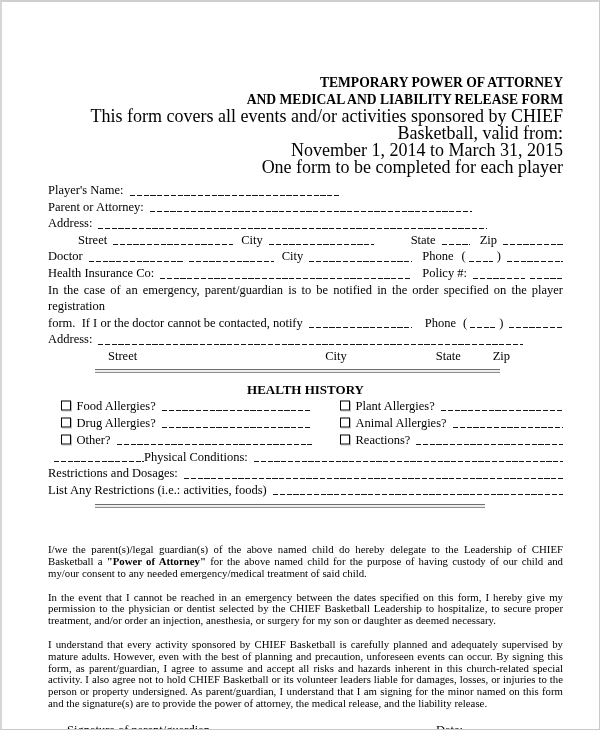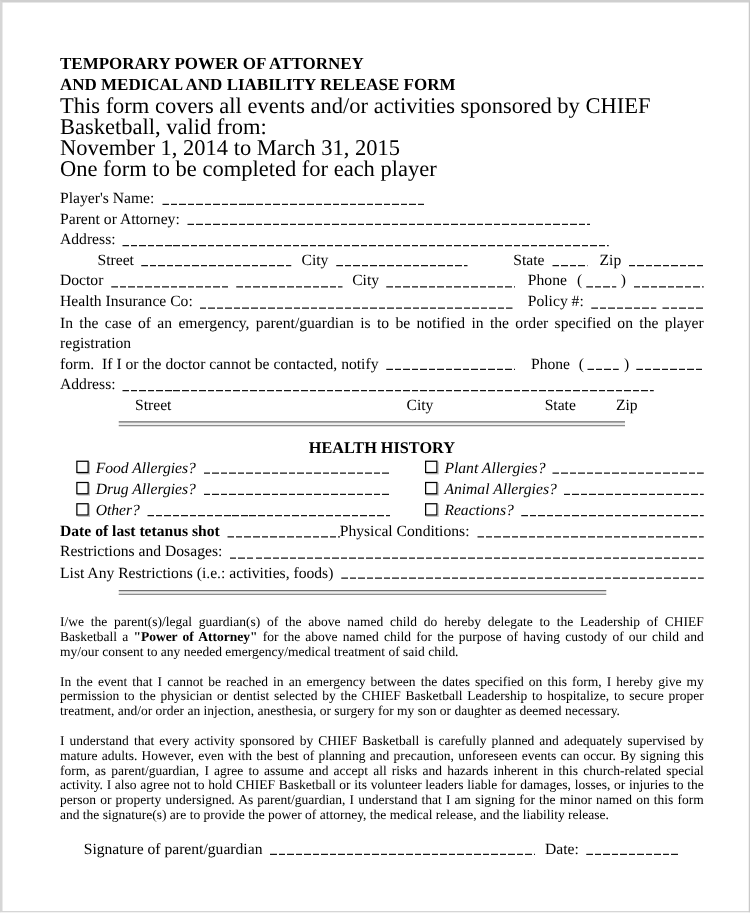--- a/index.html
+++ b/index.html
@@ -4,50 +4,50 @@
 <style>
   html,body{margin:0;padding:0;background:#fff;}
   .page{
     box-sizing:border-box;width:600px;height:730px;
     border:1px solid #c9c9c9;border-top:2px solid #cfcfcf;border-left:2px solid #d6d6d6;
     padding:40px 36px 0 46px;
     background:#fff;color:#000;
     font-family:"Liberation Serif","DejaVu Serif",serif;
     overflow:hidden;
   }
-  .hdr{text-align:left;line-height:17px;}
+  .hdr{text-align:right;line-height:17px;margin-top:32px;}
   .t1{font-weight:bold;font-size:13.6px;}
   .sub{font-size:18px;}
   .formblock{margin-top:6px;}
   .fl{display:flex;align-items:baseline;font-size:12.5px;line-height:16.6px;}
   .fl .lb{white-space:pre;flex:0 0 auto;}
   .bl{
     display:inline-block;flex:0 0 auto;height:4px;margin-left:6px;
     background-image:repeating-linear-gradient(90deg,#161616 0,#161616 5.2px,rgba(0,0,0,0) 5.2px,rgba(0,0,0,0) 6.8px);
     background-position:left bottom;background-size:100% 1.3px;background-repeat:no-repeat;
     transform:translateY(2px);
   }
   .gr{flex:1 1 auto;}
   .grp{display:flex;align-items:baseline;margin-left:auto;}
   .jline{font-size:12.5px;line-height:16.6px;text-align:justify;text-align-last:justify;}
   .sep{height:2px;border-top:1.5px solid #6f6f6f;border-bottom:1.5px solid #8d8d8d;background:#ededed;}
   .sep1{margin:4px 0 0 47px;width:405px;}
   .sep2{margin:6px 0 0 47px;width:390px;}
   .hh{font-weight:bold;font-size:13px;text-align:center;line-height:17px;margin-top:8px;}
-  .cbgrid{display:grid;grid-template-columns:292px 1fr;font-style:italic;}
+  .cbgrid{display:grid;grid-template-columns:292px 1fr;}
   .cbrow{display:flex;align-items:baseline;font-size:12.5px;line-height:17px;}
   .cbrow.left{padding-left:13px;padding-right:28px;}
   .cb{
     width:7.5px;height:7.5px;border:1.3px solid #000;box-sizing:content-box;
     display:inline-block;flex:0 0 auto;margin-right:6px;transform:translateY(0.5px);
     box-shadow:1px 1px 0 rgba(0,0,0,0.25);
   }
   .bold{font-weight:bold;}
   .para{font-size:10.8px;line-height:11.9px;text-align:justify;margin:0 0 11.5px 0;}
-  .para.first{margin-top:17px;}
+  .para.first{margin-top:36px;}
   .sig{margin-top:8px;justify-content:center;}
 </style>
 </head>
 <body>
 
 <div class="page">
 
   <div class="hdr">
     <div class="t1">TEMPORARY POWER OF ATTORNEY</div>
     <div class="t1">AND MEDICAL AND LIABILITY RELEASE FORM</div>
@@ -164,21 +164,20 @@
         <span class="bl gr"></span>
       </div>
       <div class="cbrow">
         <span class="cb"></span>
         <span class="lb">Reactions?</span>
         <span class="bl gr"></span>
       </div>
     </div>
 
     <div class="fl">
-      <span class="lb bold">Date of last tetanus shot</span>
       <span class="bl" style="width:90px"></span>
       <span class="lb" style="">Physical Conditions:</span>
       <span class="bl gr"></span>
     </div>
 
     <div class="fl">
       <span class="lb">Restrictions and Dosages:</span>
       <span class="bl gr"></span>
     </div>
 

